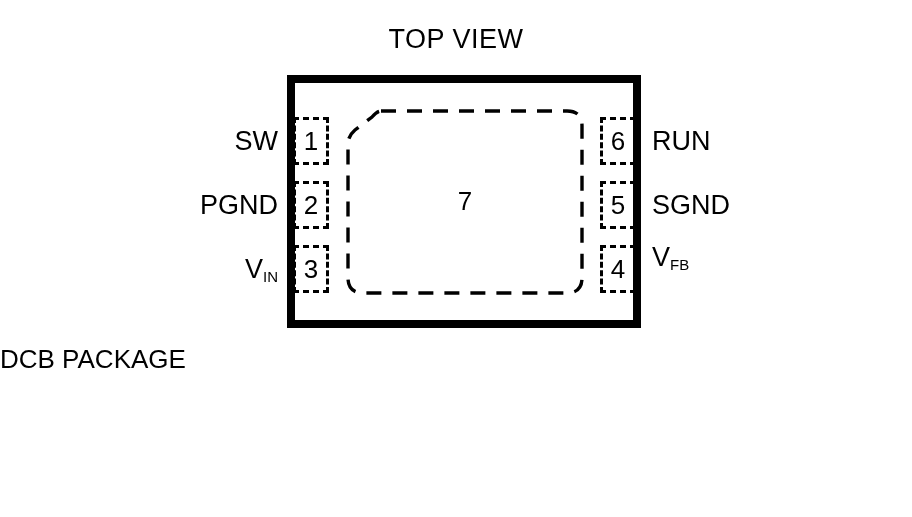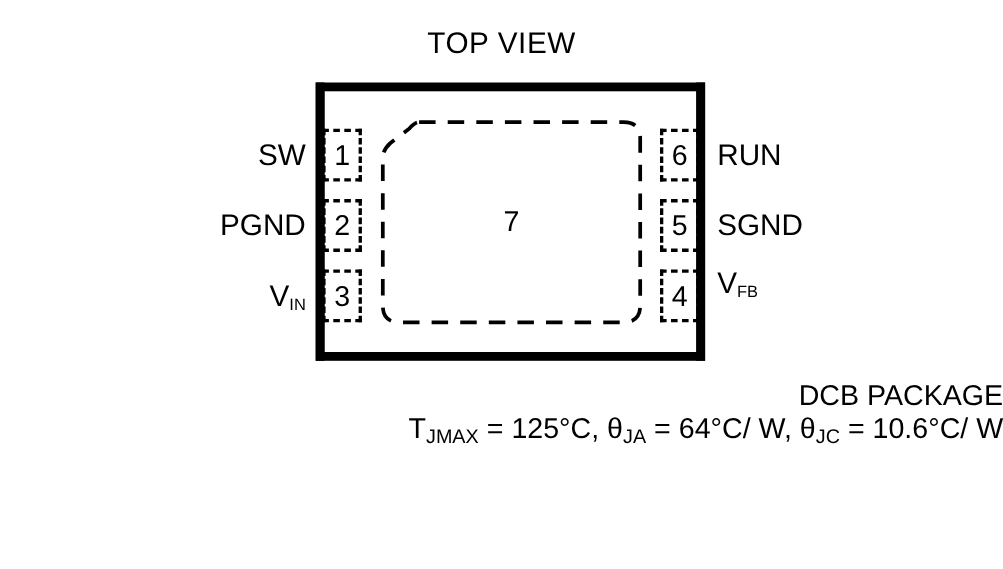--- a/index.html
+++ b/index.html
@@ -133,21 +133,21 @@
     font-size: 26px;
     line-height: 1;
   }
 
   
   .caption {
     position: absolute;
     left: 0;
     top: 344px;
     width: 912px;
-    text-align: right;
+    text-align: left;
   }
   .caption .line {
     font-size: 26px;
     line-height: 30px;
     white-space: nowrap;
   }
   .caption .line sub {
     font-size: 18px;
     vertical-align: baseline;
     position: relative;
@@ -218,18 +218,15 @@
   </div>
   <div class="pin-label right lbl-sgnd">
     <span>SGND</span>
   </div>
   <div class="pin-label right lbl-vfb">
     <span>V</span><sub>FB</sub>
   </div>
 
   <div class="caption">
     <div class="line">DCB PACKAGE</div>
-    <div class="line">
-      <span>T</span><sub>JMAX</sub><span> = 125°C, </span><span>θ</span><sub>JA</sub><span> = 64°C/ W, </span><span>θ</span><sub>JC</sub><span> = 10.6°C/ W</span>
-    </div>
   </div>
 
 </div>
 
 </body></html>

